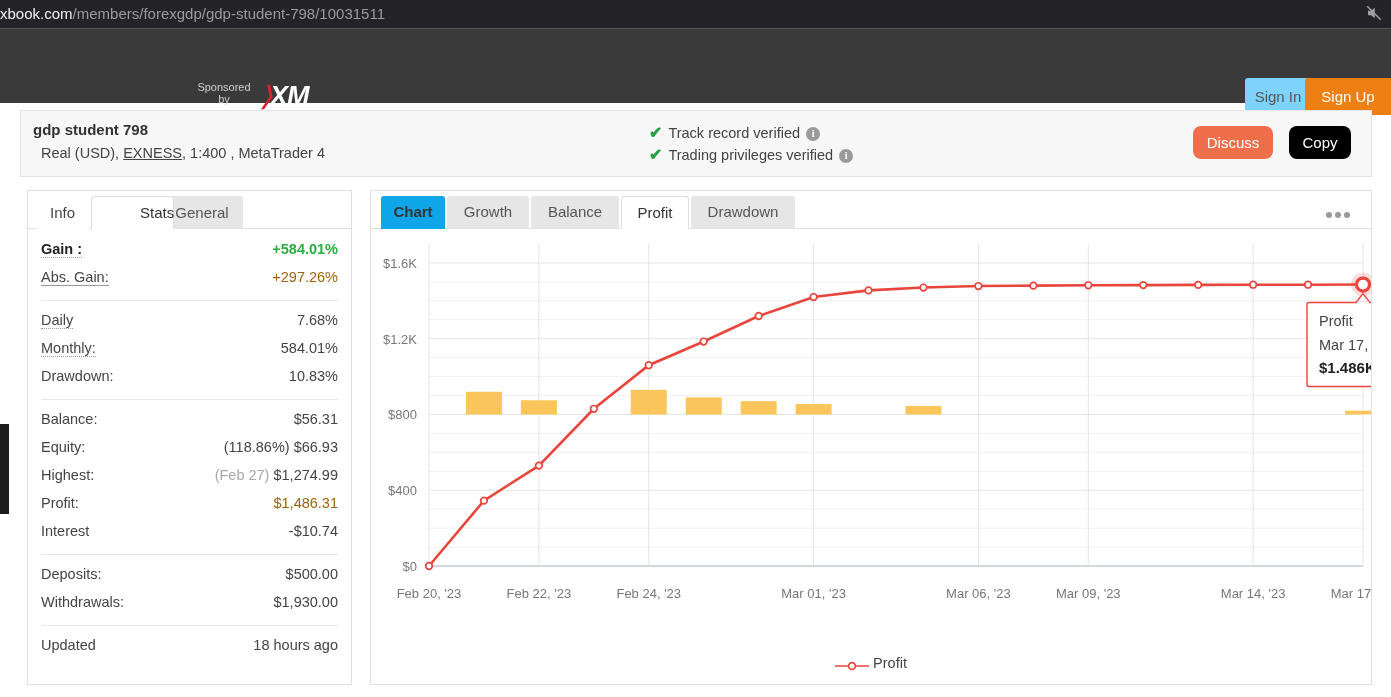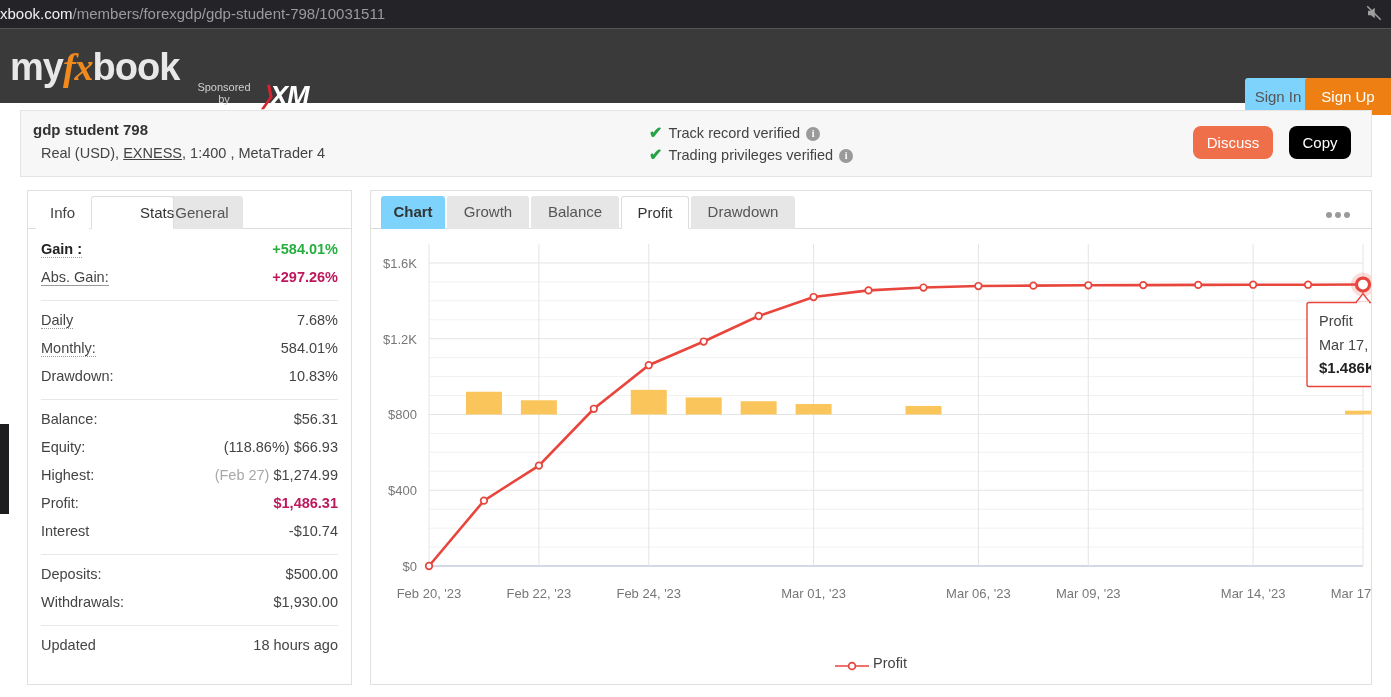--- a/index.html
+++ b/index.html
@@ -110,38 +110,38 @@
 
   .srow {
     position: relative; height: 28px; margin: 0 13px;
     font-size: 14.5px; color: #444;
   }
   .srow .lbl { position: absolute; left: 0; top: 4px; }
   .srow .val { position: absolute; right: 0; top: 4px; text-align: right; }
   .dott { border-bottom: 1px dotted #999; }
   .udl  { border-bottom: 1px solid #999; }
   .bold { font-weight: bold; color: #222; }
-  .green { color: #be185d; font-weight: bold; }
+  .green { color: #a16207; }
   .green-b { color: #27ae3f; font-weight: bold; }
   .muted { color: #a8a8a8; }
   .sdiv { height: 1px; background: #e8e8e8; margin: 7px 13px; }
   #stats-body { padding-top: 8px; }
 
   
   #chartpanel {
     position: absolute; left: 370px; top: 190px; width: 1002px; height: 495px;
     background: #fff; border: 1px solid #e0e0e0;
   }
   #tabbar-chart { position: relative; height: 38px; border-bottom: 1px solid #ddd; }
   .ctab {
     position: absolute; top: 5px; height: 33px;
     font-size: 15px; text-align: center; line-height: 31px; cursor: pointer;
     border-radius: 3px 3px 0 0;
   }
-  #ctab-chart    { left: 10px;  width: 64px; color: #333; font-weight: bold; background: #7dd3fc; }
+  #ctab-chart    { left: 10px;  width: 64px; color: #333; font-weight: bold; background: #0ea5e9; }
   #ctab-growth   { left: 76px;  width: 82px; color: #555; background: #e6e6e6; }
   #ctab-balance  { left: 160px; width: 88px; color: #555; background: #e6e6e6; }
   #ctab-profit   { left: 250px; width: 68px; color: #333; background: #fff;
                    border: 1px solid #ddd; border-bottom: 1px solid #fff; z-index: 2; }
   #ctab-drawdown { left: 320px; width: 104px; color: #555; background: #e6e6e6; }
   #chart-menu {
     position: absolute; right: 16px; top: 13px; width: 34px; height: 14px;
     cursor: pointer; text-align: center;
   }
   #chart-menu i {
@@ -171,21 +171,20 @@
 
 <div id="urlbar">
   <span class="u-dom">xbook.com</span><span class="u-path">/members/forexgdp/gdp-student-798/10031511</span>
   <svg class="u-icon" viewBox="0 0 24 24">
     <path fill="#c8c8c8" d="M4 9v6h4l5 4V5L8 9H4z"></path>
     <path stroke="#c8c8c8" stroke-width="2" d="M3 3l18 18"></path>
   </svg>
 </div>
 
 <div id="siteheader">
-  <div id="logo"><span>my</span><span class="fx">fx</span><span>book</span></div>
   <div id="sponsor">
     <span>Sponsored</span>
     <span class="s2">by</span>
   </div>
   <div id="xmlogo"><span class="slash">〉</span><span>XM</span></div>
   <button class="hdr-btn" id="btn-signin">Sign In</button>
   <button class="hdr-btn" id="btn-signup">Sign Up</button>
 </div>
 
 <div id="acctbar">

